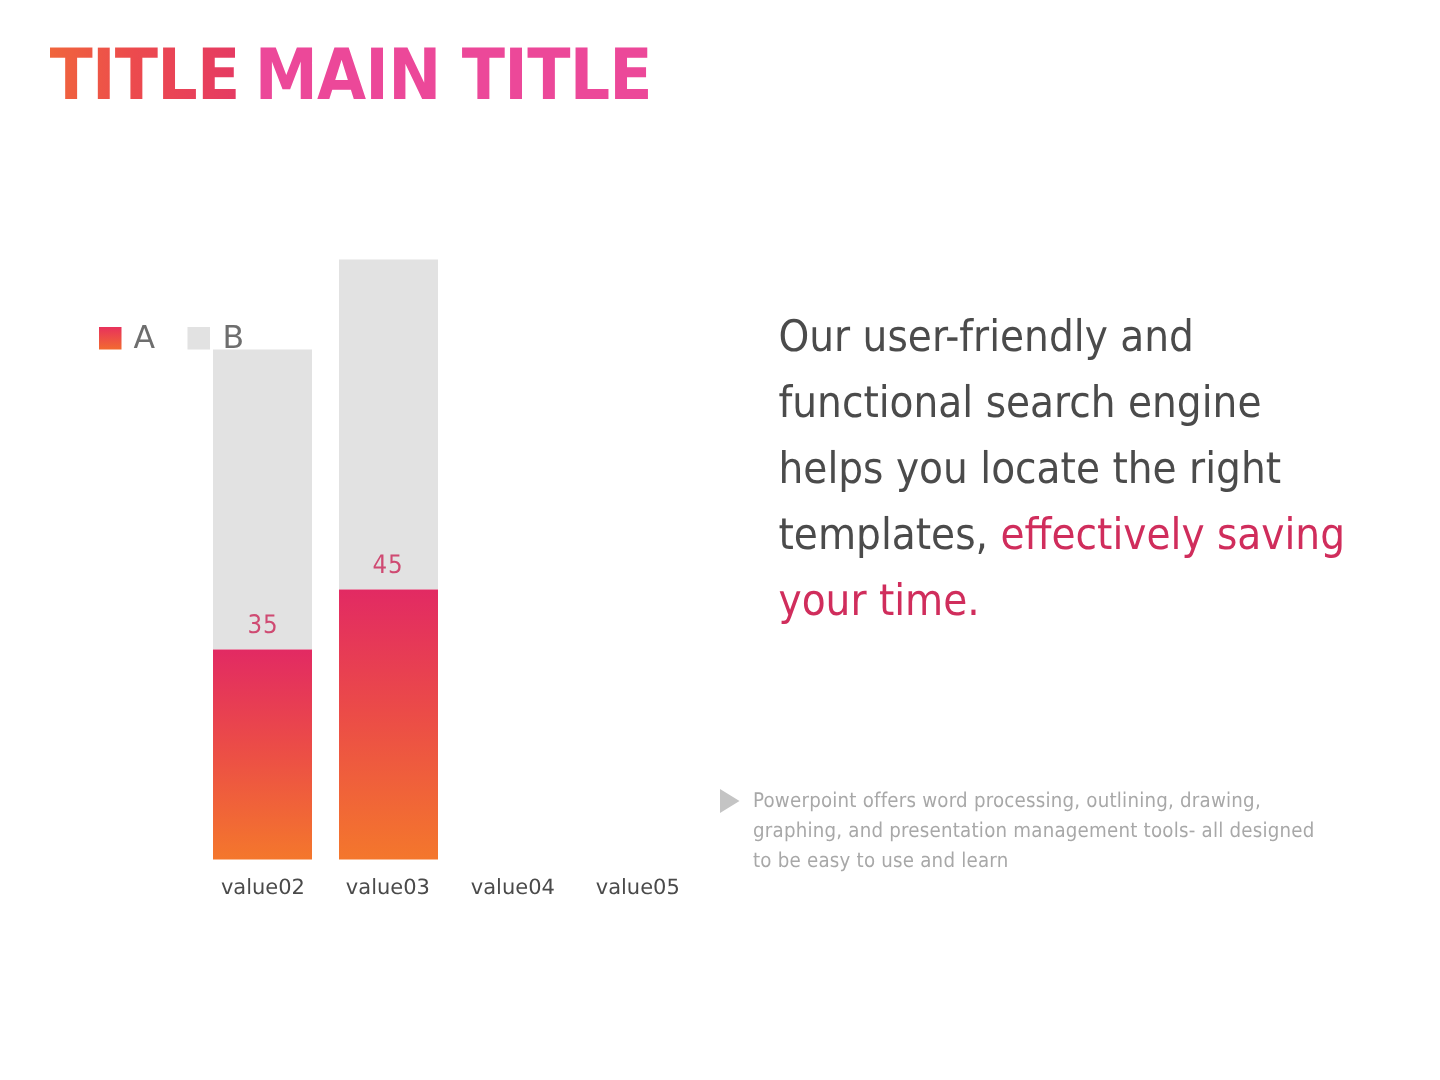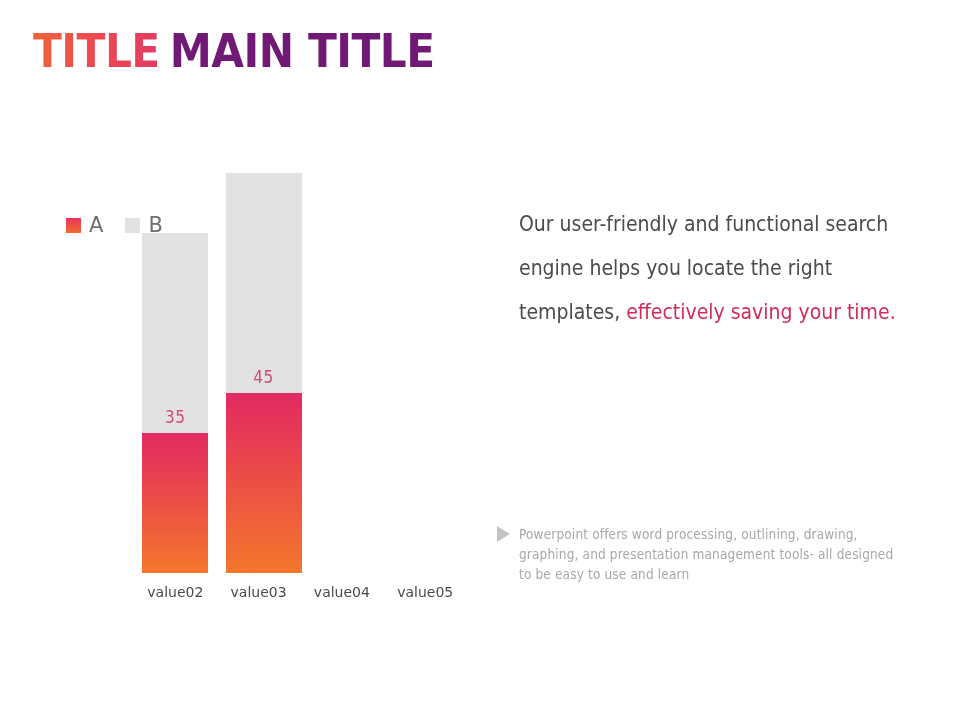--- a/index.html
+++ b/index.html
@@ -32,21 +32,21 @@
     white-space: nowrap;
   }
   #title-accent {
     background-image: linear-gradient(90deg, #f0653c 0%, #ec4a4e 45%, #e53a63 100%);
     -webkit-background-clip: text;
     background-clip: text;
     color: transparent;
     -webkit-text-fill-color: transparent;
   }
   #title-rest {
-    color: #701a75;
+    color: #ec4899;
     margin-left: 10px;
   }
   #slide-subtitle {
     margin-top: 3px;
     font-family: "DejaVu Sans Condensed", "Liberation Sans Narrow", "Liberation Sans", sans-serif;
     font-weight: normal;
     font-size: 17px;
     letter-spacing: 0.3px;
     color: #9c9c9c;
     white-space: nowrap;
@@ -145,32 +145,32 @@
   
   #copy-block {
     position: absolute;
     left: 519px;
     top: 202px;
     width: 400px;
   }
   #headline {
     font-family: "DejaVu Sans Condensed", "Liberation Sans Narrow", "Liberation Sans", sans-serif;
     font-weight: normal;
-    font-size: 21px;
+    font-size: 29px;
     line-height: 44px;
     color: #4b4b4b;
     margin: 0;
   }
   #headline .accent {
     color: #d02d5c;
   }
 
   #footnote {
     position: absolute;
-    left: 497px;
+    left: 480px;
     top: 524px;
     width: 400px;
     display: flex;
     align-items: flex-start;
   }
   #footnote-bullet {
     flex: 0 0 auto;
     margin-top: 2px;
     margin-right: 9px;
     width: 0;
@@ -212,21 +212,21 @@
   <div id="plot" style="height: 620px; top: 0px;">
       <div class="bar-group" style="left: 142.3px; width: 66px; height: 600px;">
         <div class="bar-stack" style="height: 340px;">
           <div class="seg-b" style="bottom: 140px; height: 200px;"></div>
           <div class="seg-a" style="height: 140px;"></div>
           <div class="bar-value" style="bottom: 146px;">35</div>
         </div>
         <div class="bar-category">value02</div>
       </div>
       <div class="bar-group" style="left: 225.6px; width: 66px; height: 600px;">
-        <div class="bar-stack" style="height: 400px; padding-left: 10px;">
+        <div class="bar-stack" style="height: 400px;">
           <div class="seg-b" style="bottom: 180px; height: 220px;"></div>
           <div class="seg-a" style="height: 180px;"></div>
           <div class="bar-value" style="bottom: 186px;">45</div>
         </div>
         <div class="bar-category">value03</div>
       </div>
       <div class="bar-group" style="left: 308.9px; width: 66px; height: 600px;">
         <div class="bar-category">value04</div>
       </div>
       <div class="bar-group" style="left: 392.2px; width: 66px; height: 600px;">

